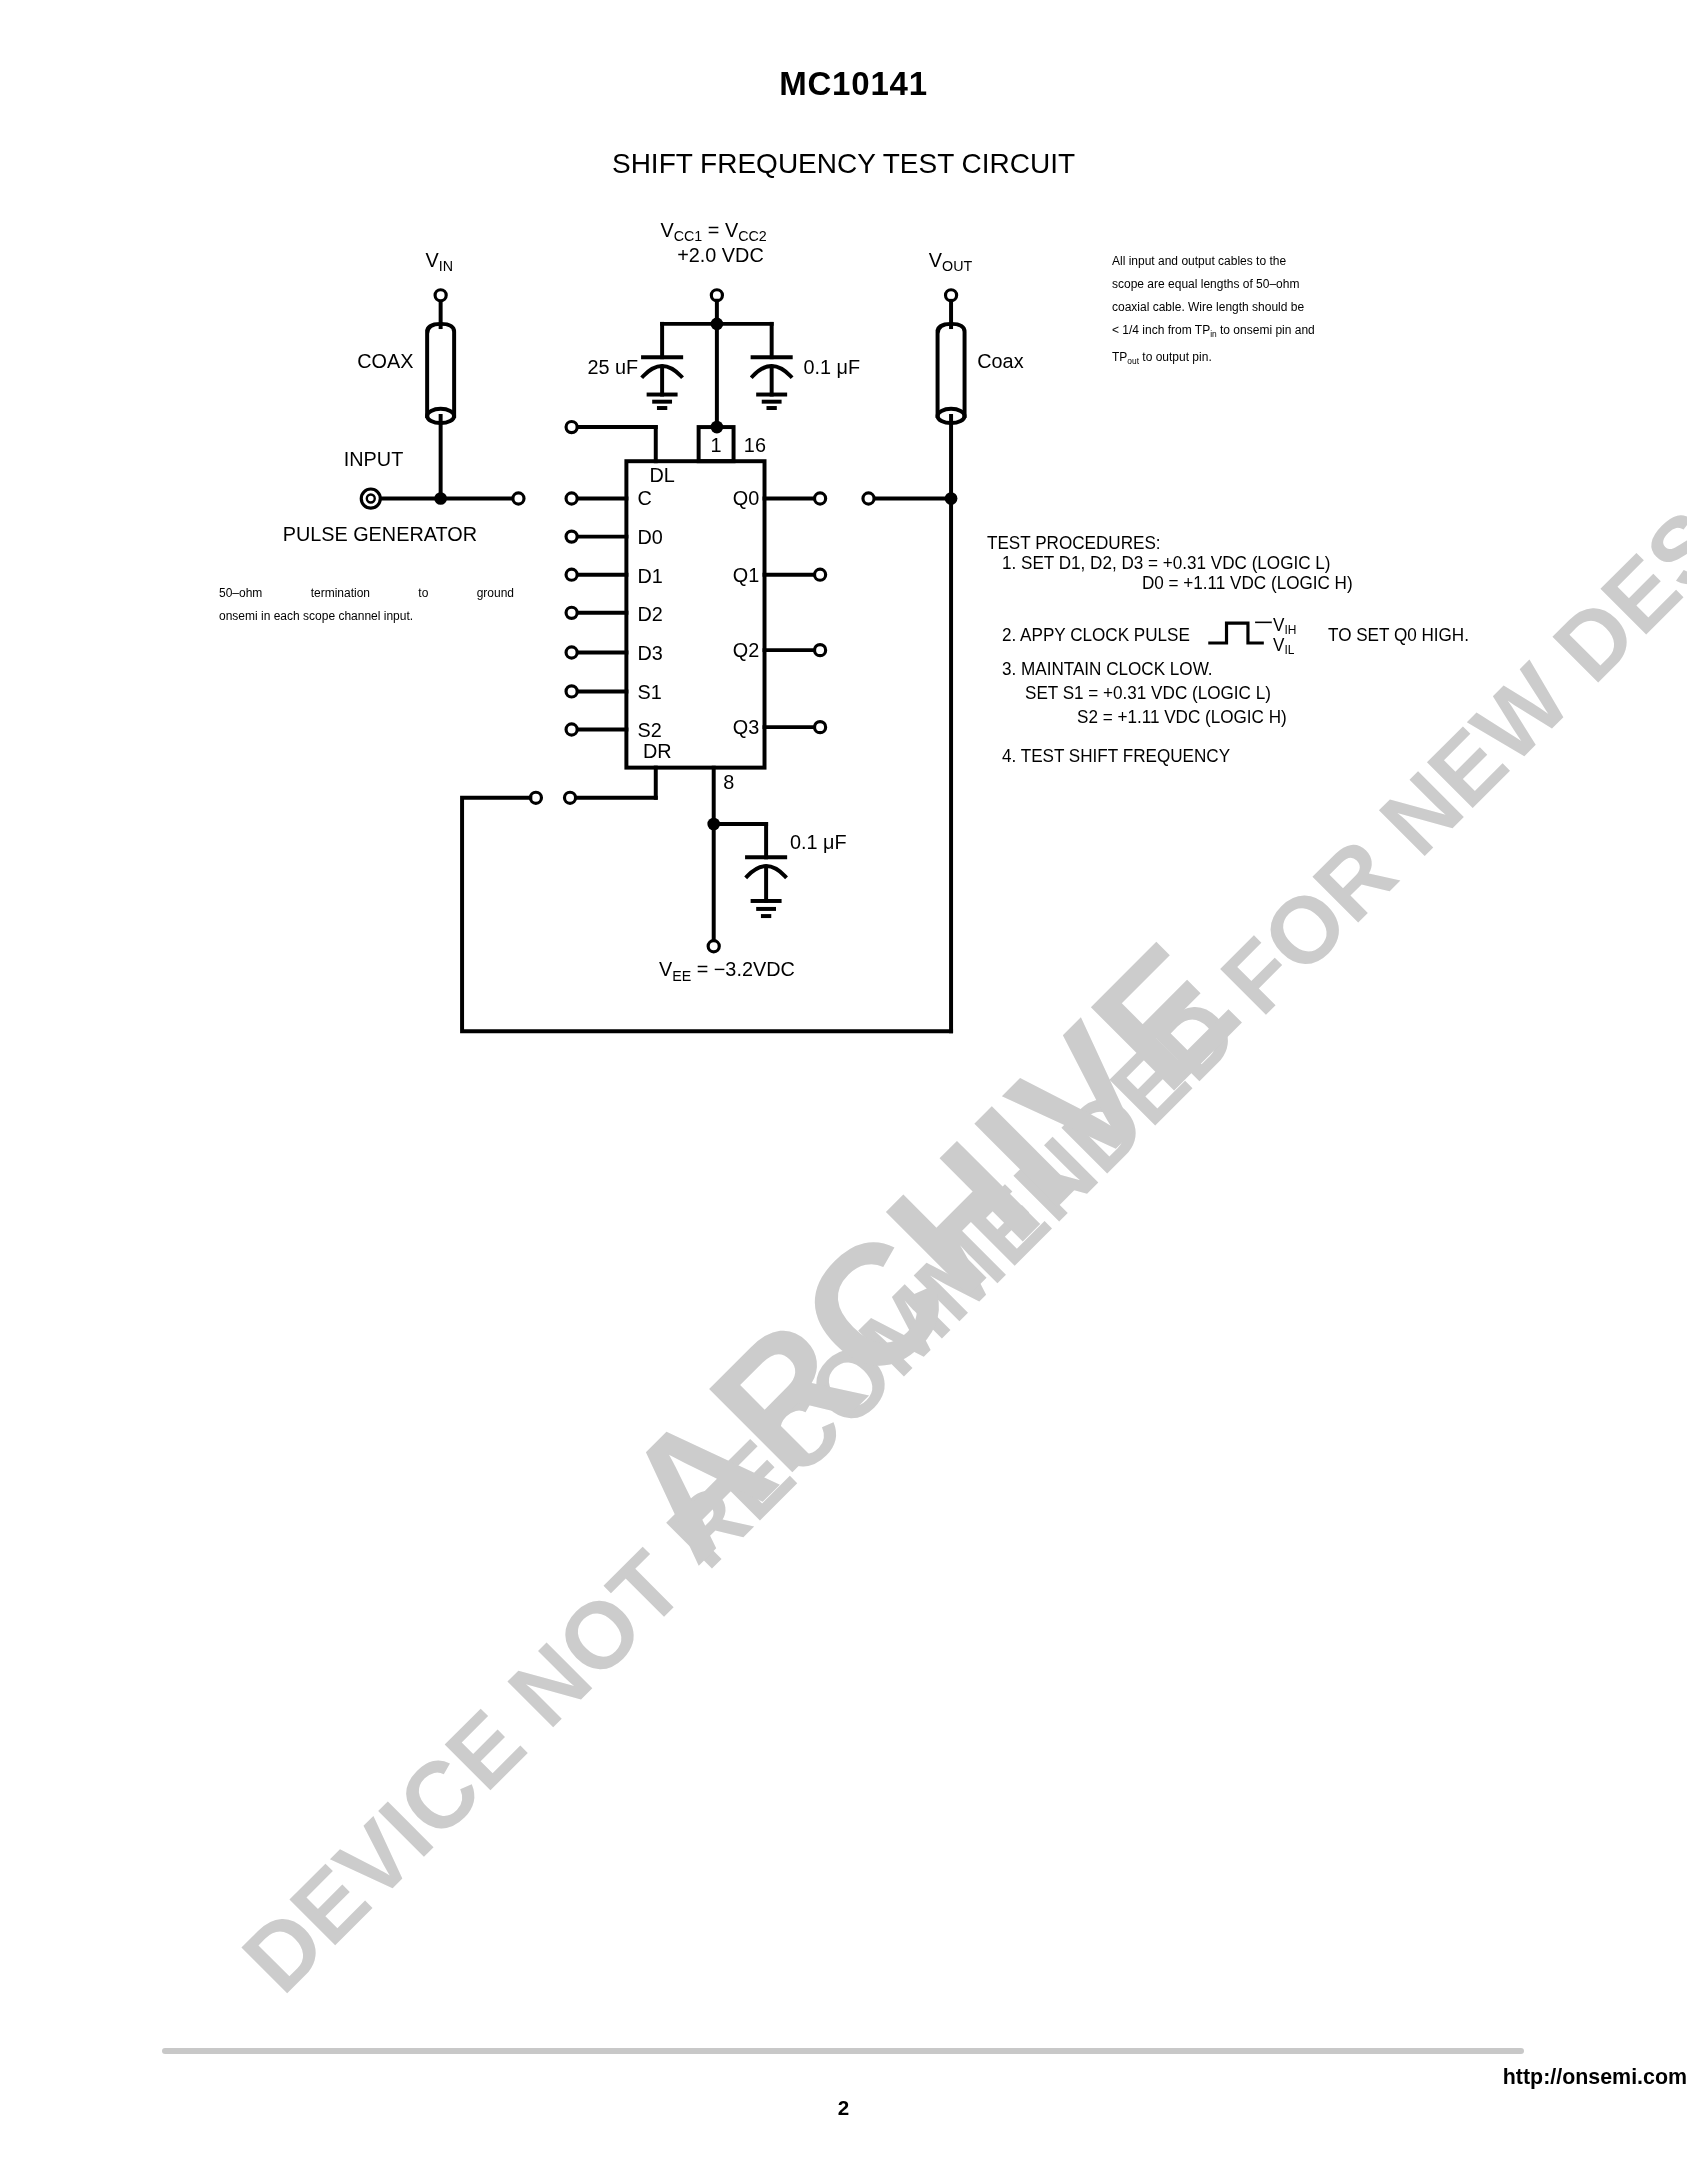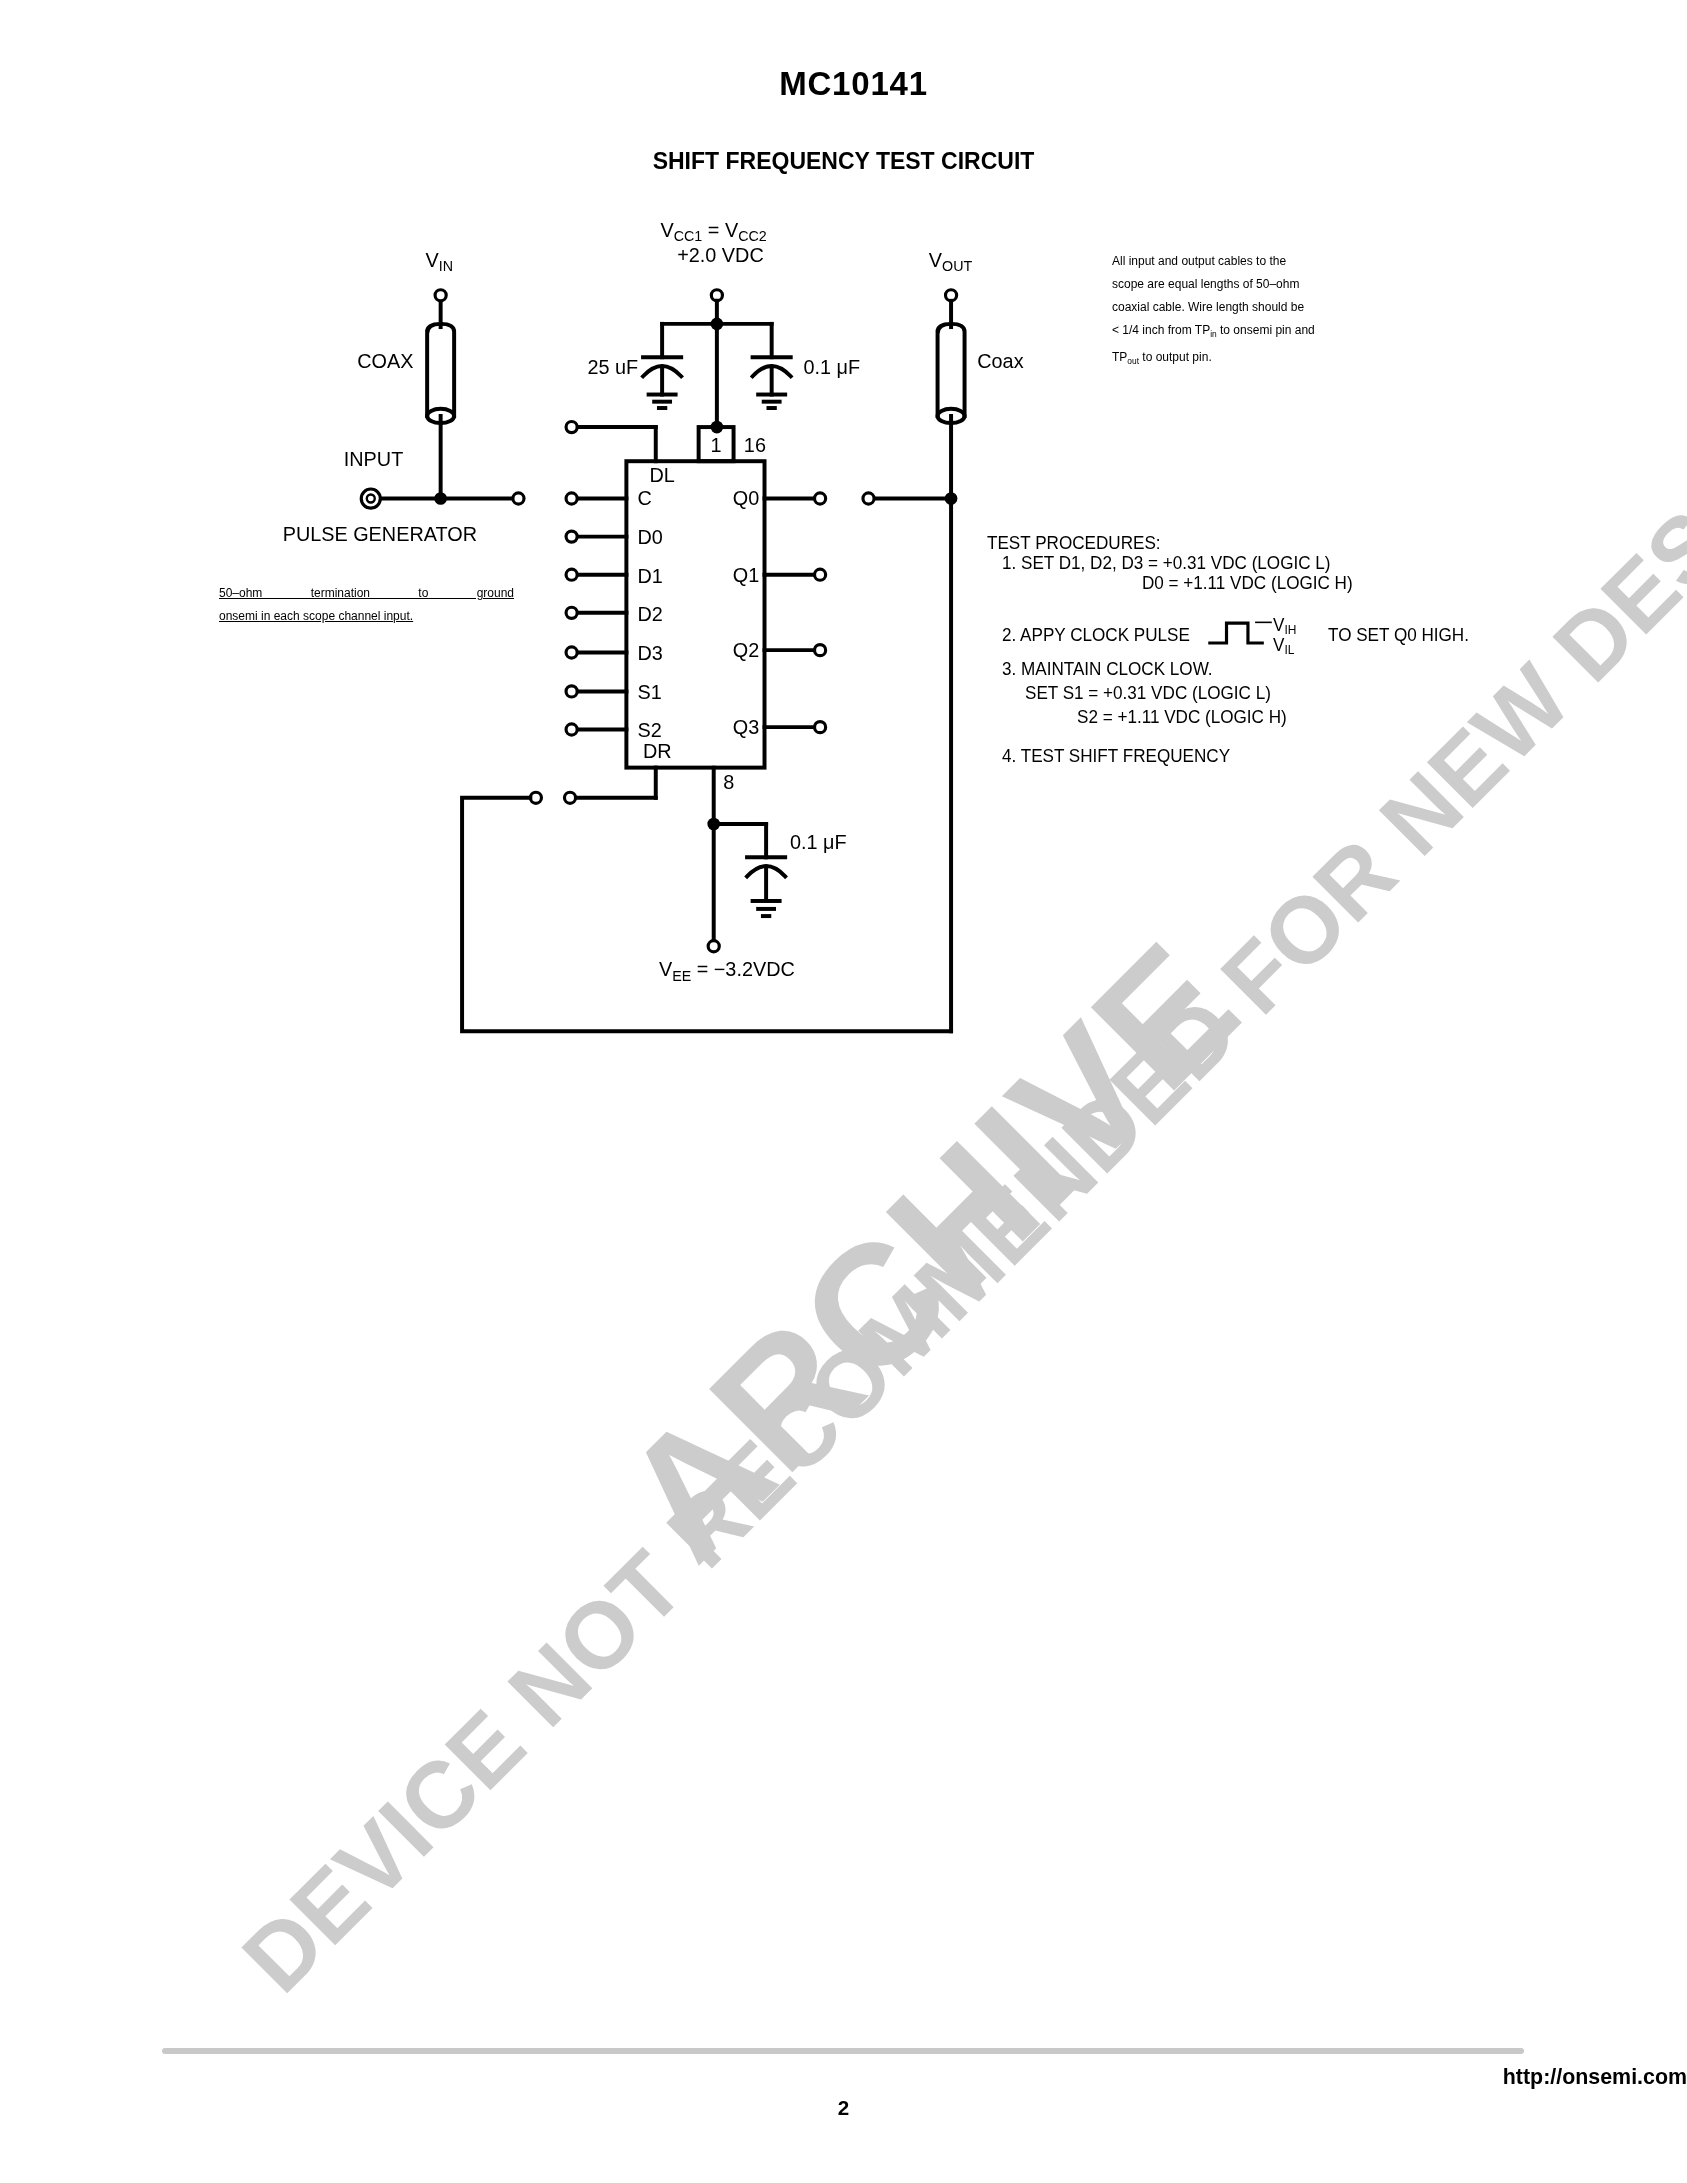--- a/index.html
+++ b/index.html
@@ -1,26 +1,26 @@
 <!DOCTYPE html>
 <html style="font-size:12.7px"><head>
 <meta charset="utf-8">
 <style>
   html, body { margin: 0; padding: 0; background: #ffffff; }
   body { width: 1687px; height: 2183px; position: relative; overflow: hidden; font-family: "Liberation Sans", sans-serif; color: #000; }
   .abs { position: absolute; }
   #doc-title { left: 0; width: 1707px; top: 65px; text-align: center; font-weight: bold; font-size: 33px; letter-spacing: 0.8px; }
-  #fig-title { left: 0; width: 1687px; top: 148px; text-align: center; font-weight: bold; font-size: 23px; }
+  #fig-title { left: 0; width: 1687px; top: 148px; text-align: center; font-weight: normal; font-size: 28px; }
   svg#schematic { position: absolute; left: 0; top: 0; width: 1687px; height: 2183px; }
   svg text { font-family: "Liberation Sans", sans-serif; fill: #000; }
   .lbl { font-size: 25px; }
   .sub { font-size: 18px; }
   .note { font-size: 12px; line-height: 23px; position: absolute; text-align: justify; text-align-last: left; }
   #cable-note { left: 1112px; top: 250px; width: 286px; }
-  #term-note { left: 219px; top: 582px; width: 295px; text-align-last: left; text-decoration: underline; }
+  #term-note { left: 219px; top: 582px; width: 295px; text-align-last: left; }
   #term-note .l1 { text-align: justify; text-align-last: justify; display: block; }
   .proc { position: absolute; font-size: 19px; white-space: nowrap; transform: scaleX(0.9); transform-origin: left top; }
   .wm { position: absolute; color: #cccccc; font-weight: bold; white-space: nowrap; transform-origin: 0 0; pointer-events: none; }
   #wm-archive { font-size: 171px; left: 584px; top: 1457px; transform: rotate(-45deg); letter-spacing: 1.6px; }
   #wm-device { font-size: 94px; left: 222px; top: 1937px; transform: rotate(-45deg); letter-spacing: 0px; }
   #footer-rule { left: 162px; top: 2048px; width: 1362px; height: 6.4px; background: #c8c8c8; border-radius: 3.2px; }
   #footer-url { left: 0; width: 1687px; top: 2065px; text-align: right; font-weight: bold; font-size: 21.4px; }
   #footer-page { left: 0; width: 1687px; top: 2096px; text-align: center; font-weight: bold; font-size: 20.6px; }
   sub { font-size: 70%; vertical-align: -3.2px; }
 </style>

